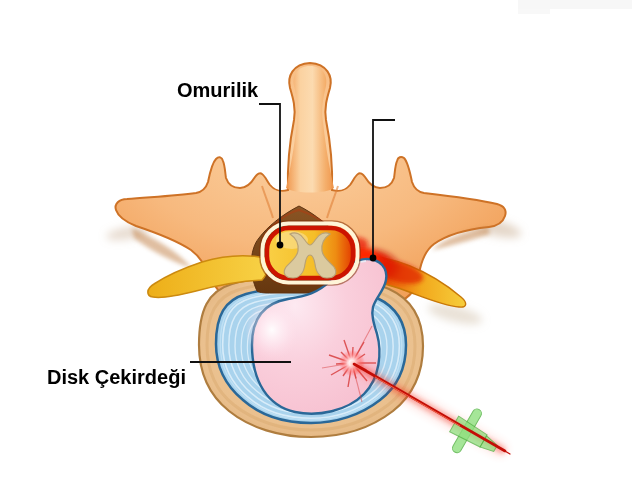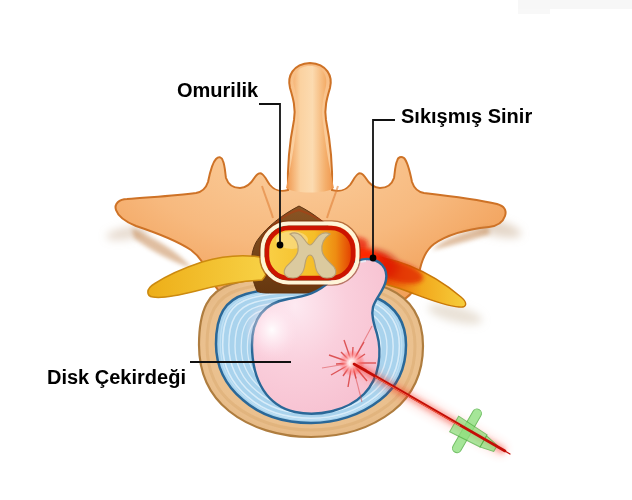--- a/index.html
+++ b/index.html
@@ -229,15 +229,14 @@
   <g stroke="var(--leader-line)" fill="none">
     <polyline points="259,104 280,104 280,242" stroke-width="1.8"></polyline>
     <circle cx="280" cy="245" r="3.4" fill="#000" stroke="none"></circle>
     <polyline points="395,120 373,120 373,255" stroke-width="1.8"></polyline>
     <circle cx="373" cy="258" r="3.4" fill="#000" stroke="none"></circle>
     <line x1="190" y1="362" x2="291" y2="362" stroke-width="2"></line>
   </g>
 </svg>
 
   <div class="lbl" id="lbl-omurilik">Omurilik</div>
-  <div class="lbl" id="lbl-sikismis">Sıkışmış Sinir</div>
   <div class="lbl" id="lbl-disk">Disk Çekirdeği</div>
 </div>
 
 </body></html>

